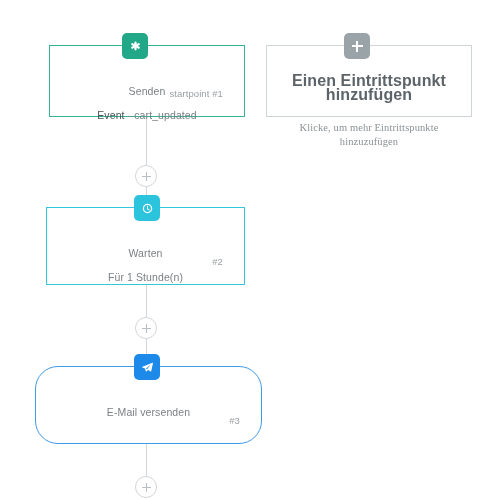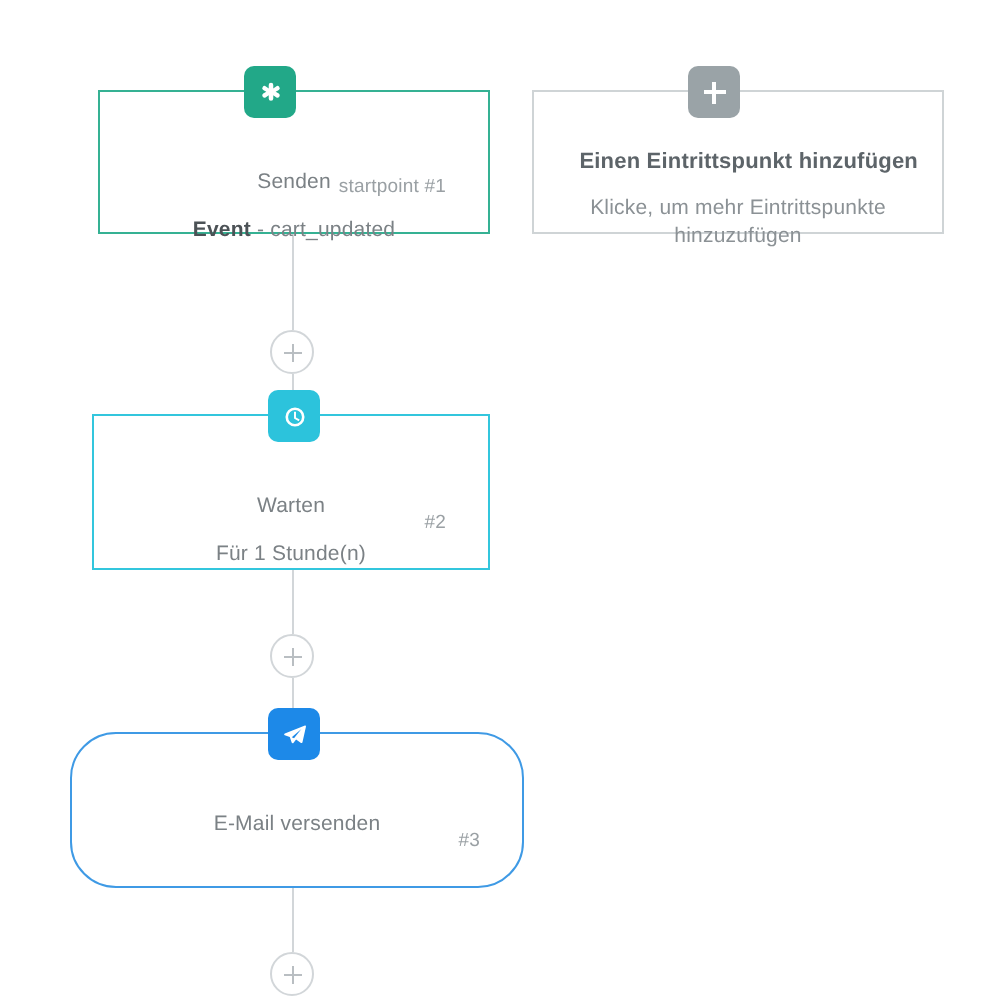--- a/index.html
+++ b/index.html
@@ -84,21 +84,21 @@
     margin-bottom: 10px;
     letter-spacing: 0.1px;
   }
   .card-detail {
     font-size: 10.5px;
     line-height: 14px;
     color: #7b8185;
     letter-spacing: 0.1px;
   }
   .card-detail .strong {
-    font-weight: bold;
+    font-weight: normal;
     color: #4c5256;
     margin-top: 24px;
   }
   .card-id {
     position: absolute;
     right: 9px;
     bottom: 5px;
     font-size: 9.5px;
     color: #9aa0a4;
     letter-spacing: 0.1px;
@@ -141,33 +141,33 @@
     background: #ffffff;
     border: 1px solid #cfd4d6;
   }
   .panel-add-body {
     height: 100%;
     box-sizing: border-box;
     padding: 28px 12px 0 12px;
     text-align: center;
   }
   .panel-add-title {
-    font-size: 11px;
+    font-size: 16px;
     font-weight: bold;
     color: #5d6469;
     line-height: 14px;
-    margin-bottom: 9px;
-    letter-spacing: 0.1px;
-    text-align: right;
+    margin-bottom: 19px;
+    letter-spacing: 0.1px;
   }
   .panel-add-sub {
     font-size: 10.5px;
     color: #8b9195;
     line-height: 14px;
     letter-spacing: 0.1px;
+    font-family: Liberation Serif, serif;
   }
   .badge-add { background: #9aa3a7; }
   .badge-add .plus-h,
   .badge-add .plus-v { position: absolute; background: #ffffff; }
   .badge-add .plus-h { width: 11px; height: 2.5px; }
   .badge-add .plus-v { width: 2.5px; height: 11px; }
 </style>
 </head>
 <body>
 

